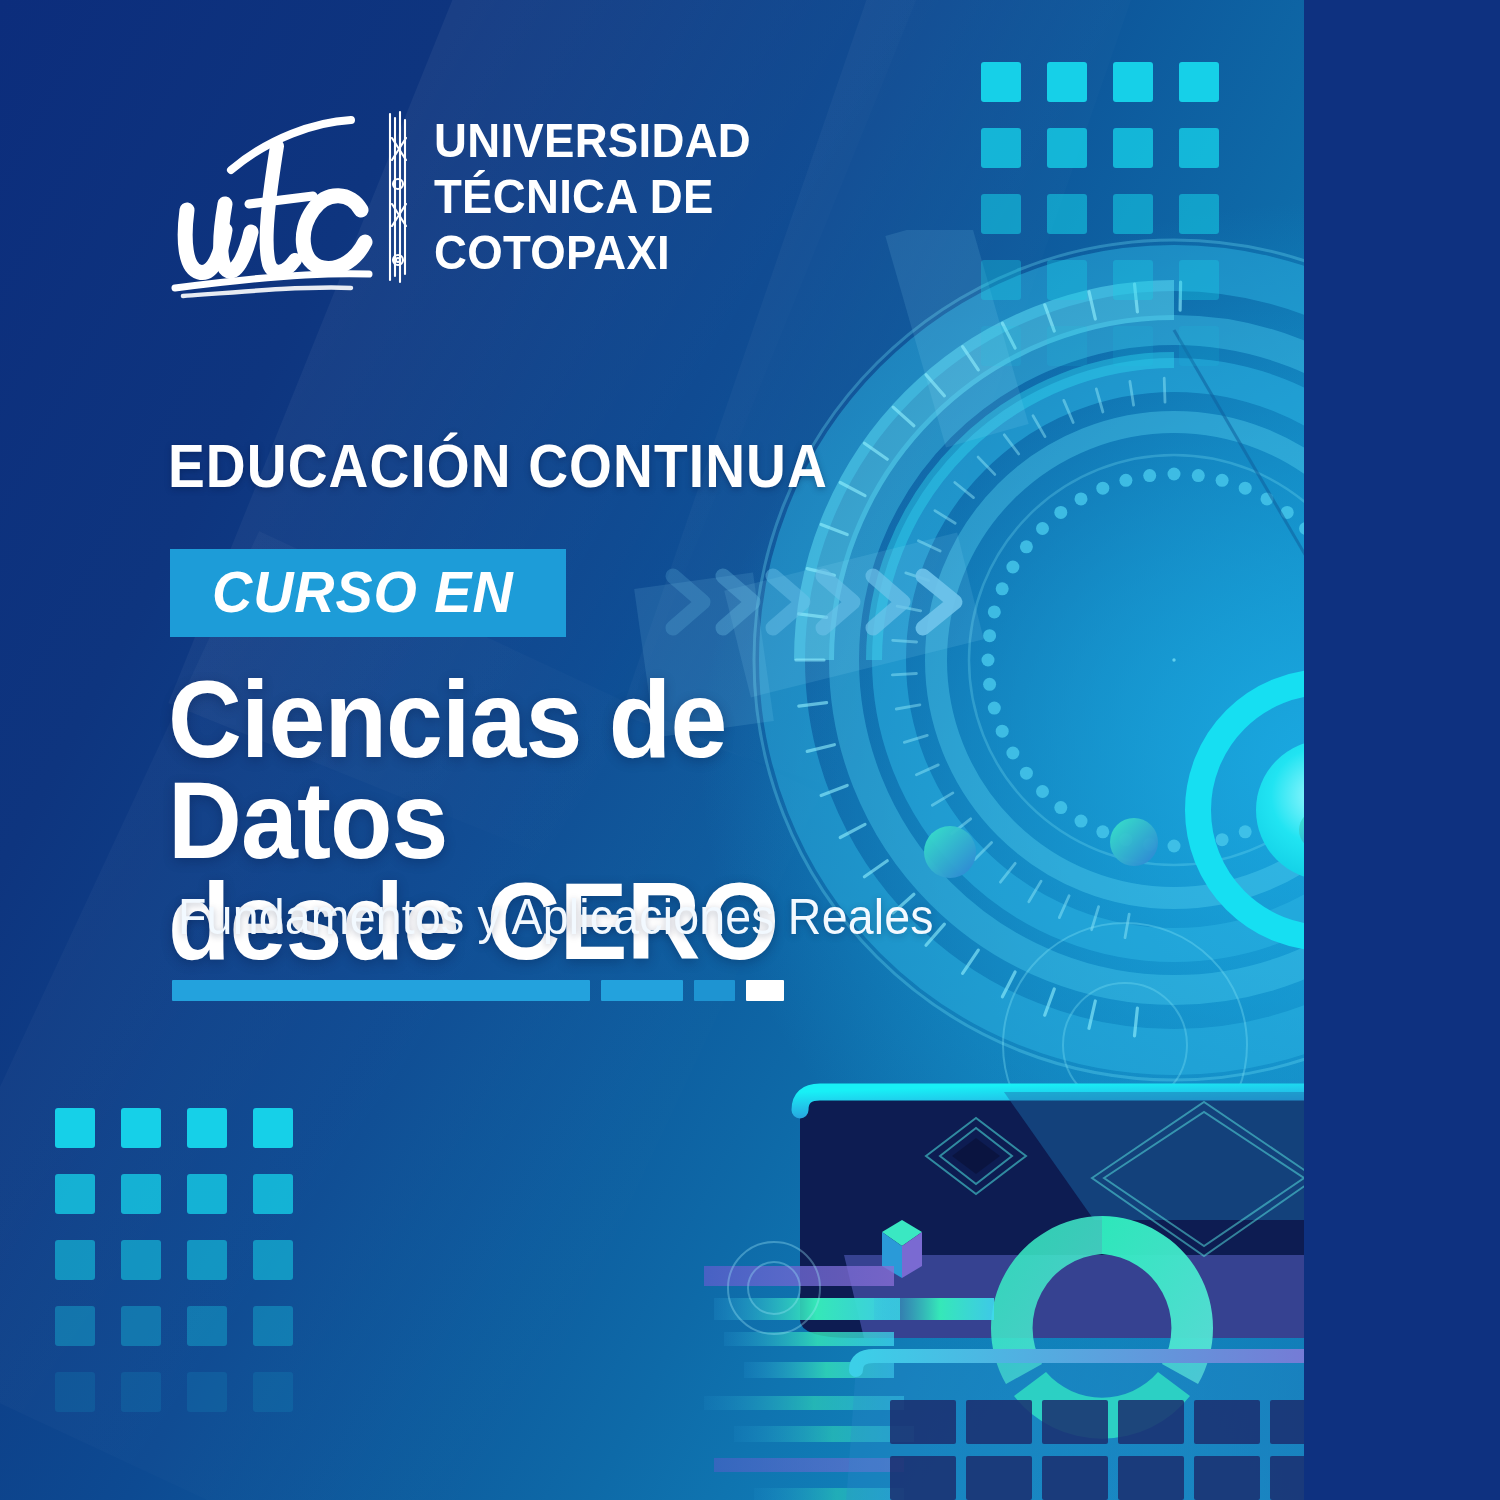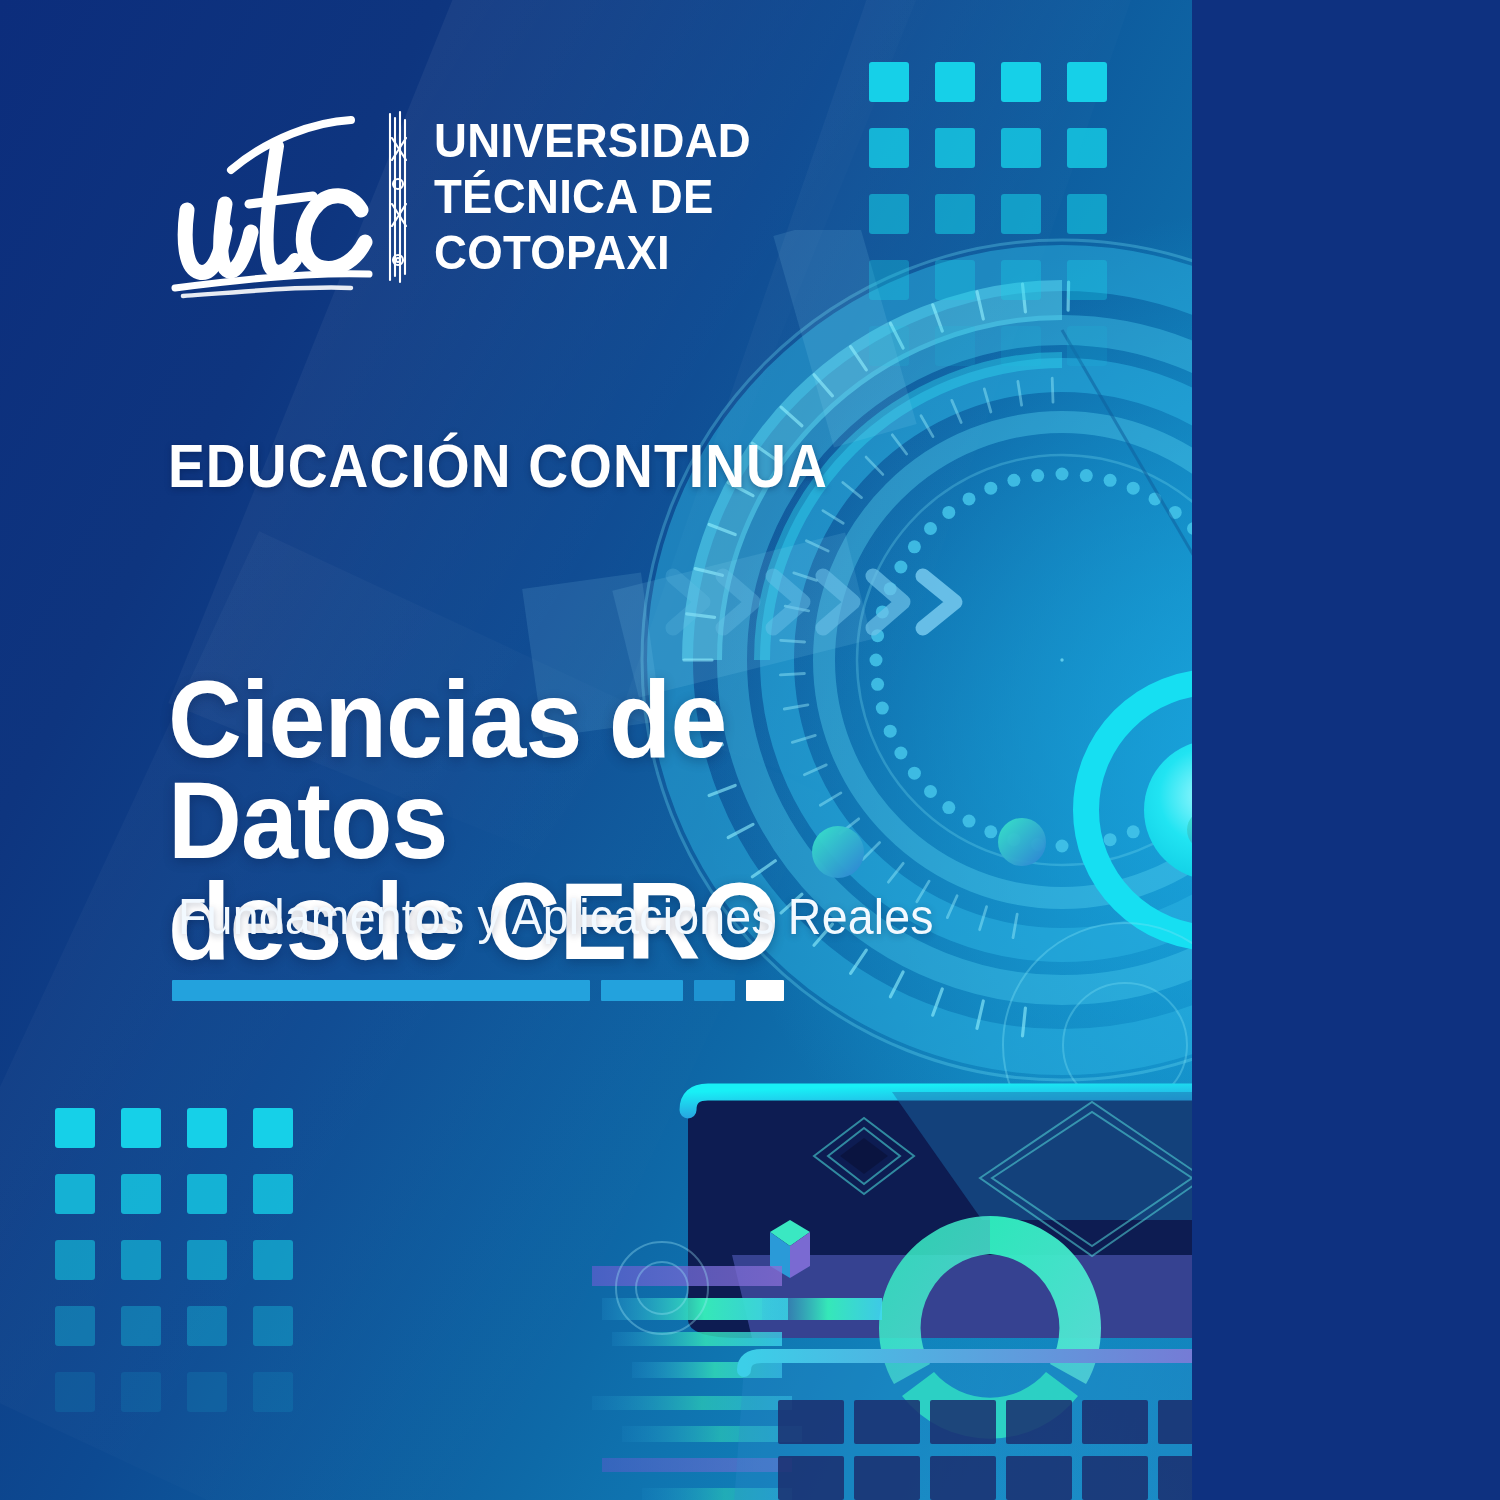--- a/index.html
+++ b/index.html
@@ -1,21 +1,21 @@
 <!DOCTYPE html>
 <html><head>
 <meta charset="utf-8">
 <style>
   * { margin:0; padding:0; box-sizing:border-box; }
   html,body { width:1500px; height:1500px; overflow:hidden; background:#0e3180; }
   body { font-family:"Liberation Sans", sans-serif; }
 
   #poster {
     position:relative;
-    width:1192px; height:1500px;
+    width:1304px; height:1500px;
     overflow:hidden;
     background:
       radial-gradient(ellipse 1000px 900px at 1320px 760px, #1aa8e0 0%, rgba(26,168,224,0) 62%),
       radial-gradient(ellipse 900px 1100px at 1500px 1400px, #0f6fae 0%, rgba(15,111,174,0) 65%),
       linear-gradient(118deg, #0c2d7c 0%, #0e357f 22%, #0d4a92 44%, #0e6aa8 66%, #1187bf 84%, #17a0d2 100%);
   }
 
   
   .sheen {
     position:absolute; pointer-events:none;
@@ -370,20 +370,23 @@
         </g>
       </svg>
     </div>
     <div class="uname">UNIVERSIDAD
 TÉCNICA DE
 COTOPAXI</div>
   </div>
 
   <div id="eyebrow">EDUCACIÓN CONTINUA</div>
 
+  <div id="cursoband">
+    <span>CURSO EN</span>
+  </div>
 
   <div id="chevrons">
     <svg viewBox="0 0 320 92">
       <g fill="none" stroke="#6fc3ea" stroke-width="15" stroke-linecap="round" stroke-linejoin="round">
         <path d="M8 20 L38 46 L8 72" stroke-opacity="0.22"></path>
         <path d="M58 20 L88 46 L58 72" stroke-opacity="0.32"></path>
         <path d="M108 20 L138 46 L108 72" stroke-opacity="0.44"></path>
         <path d="M158 20 L188 46 L158 72" stroke-opacity="0.56"></path>
         <path d="M208 20 L238 46 L208 72" stroke-opacity="0.70"></path>
         <path d="M258 20 L290 46 L258 72" stroke-opacity="0.92"></path>

